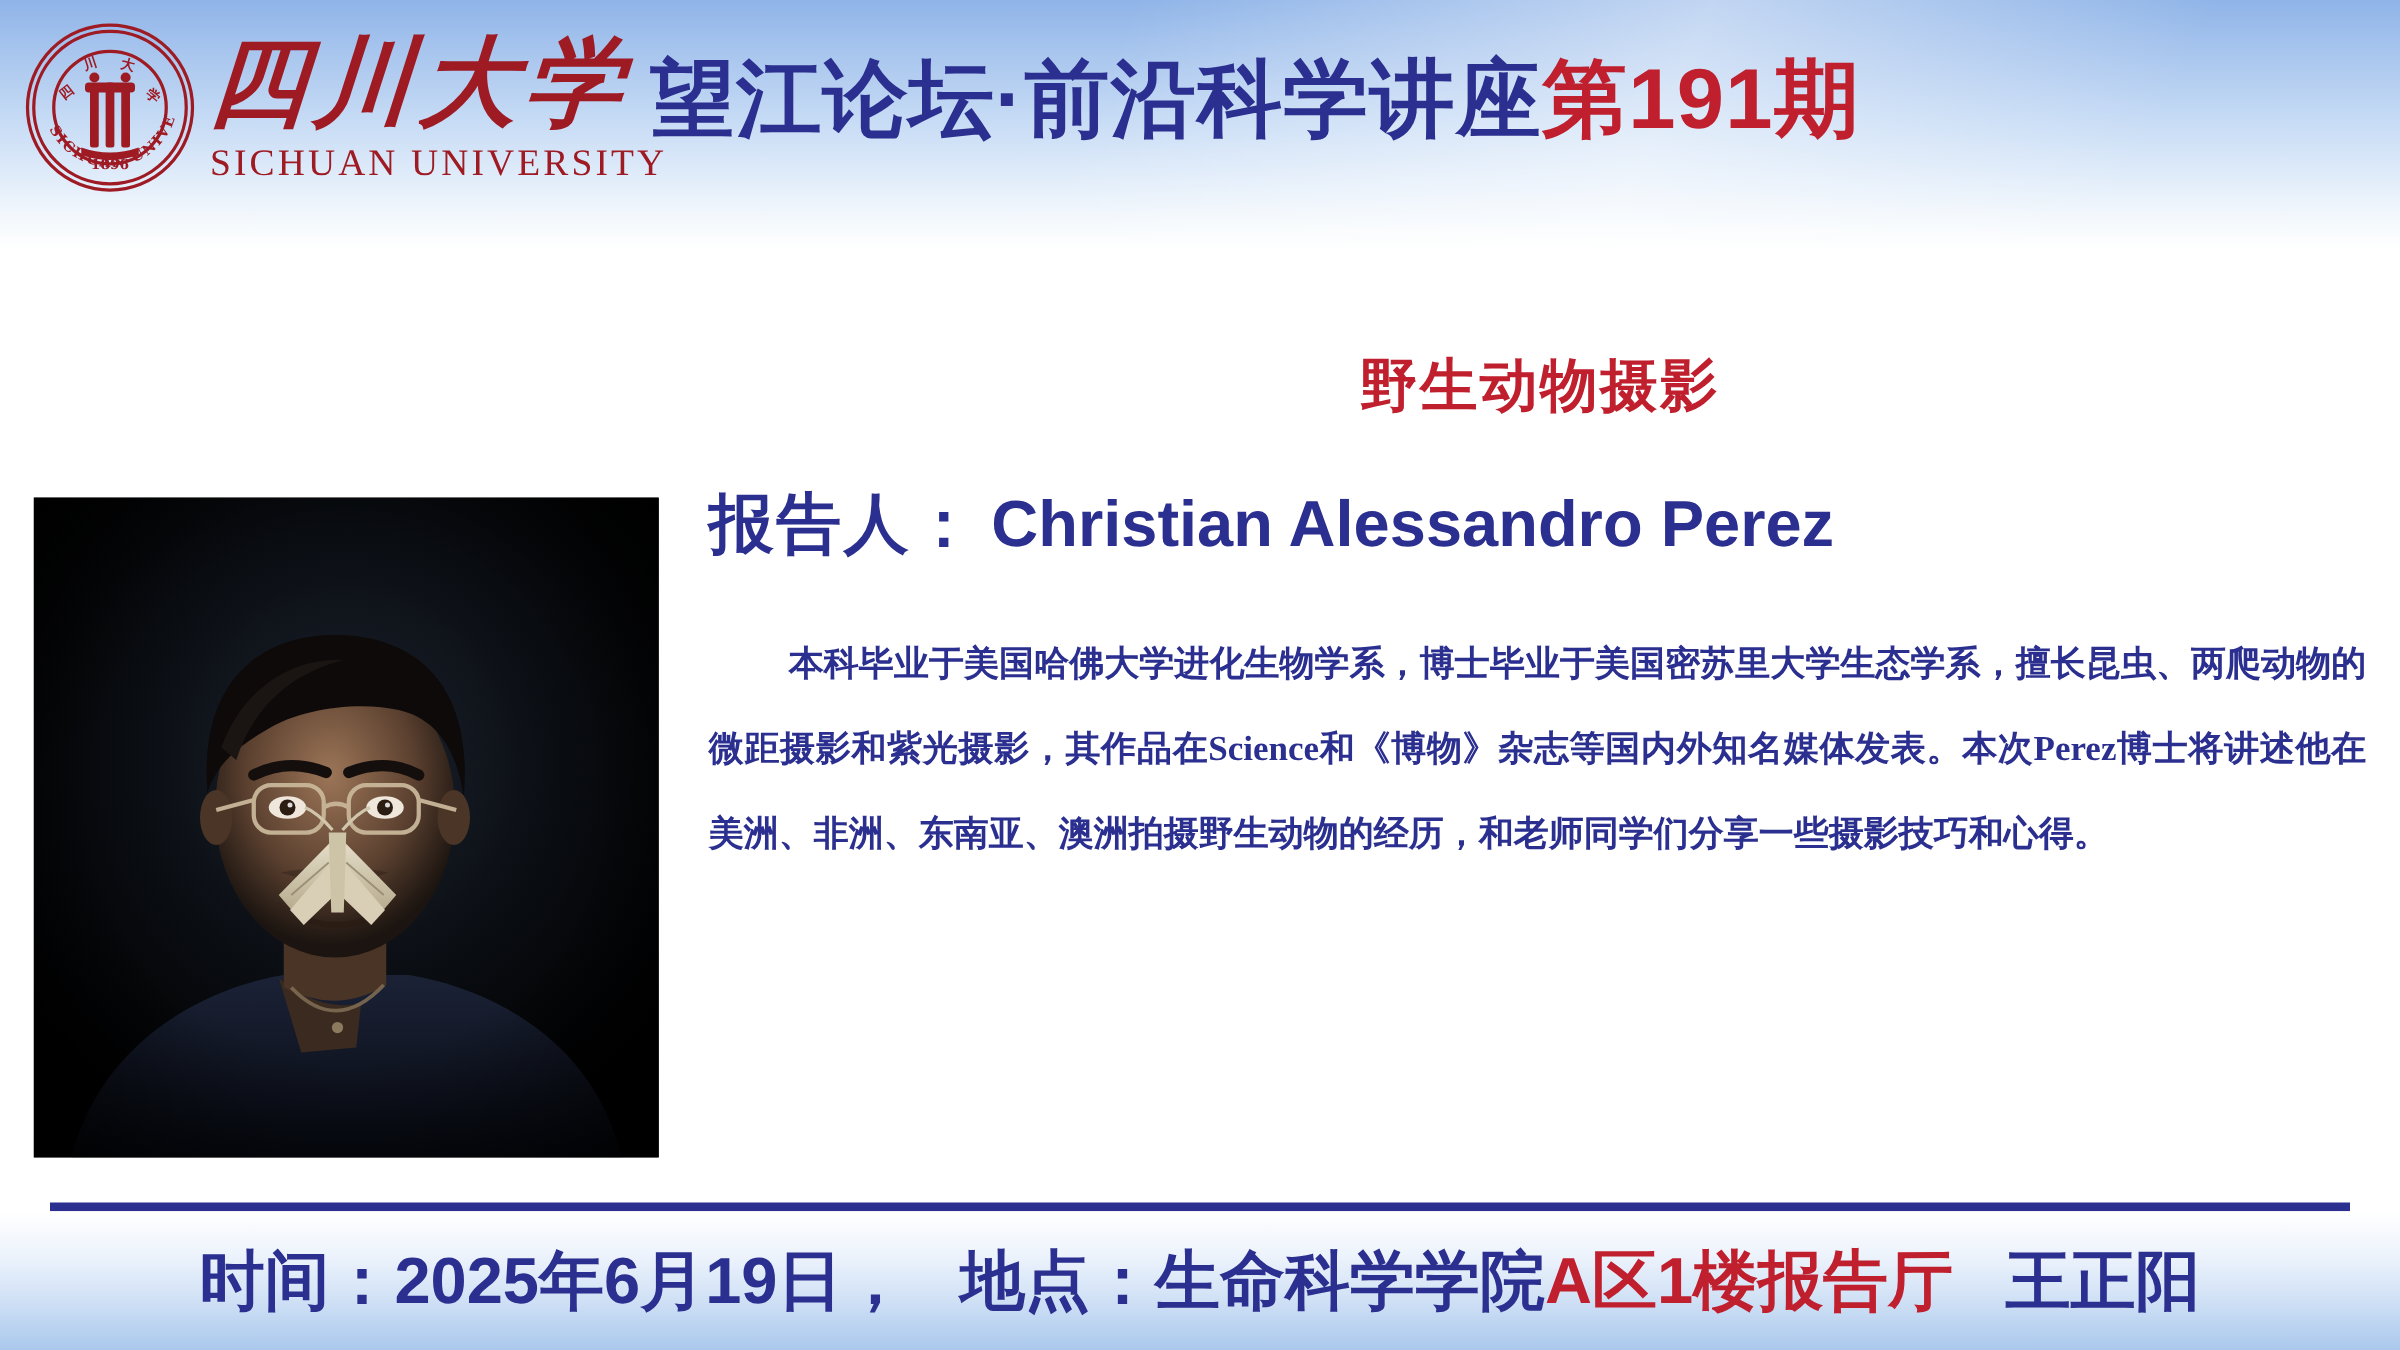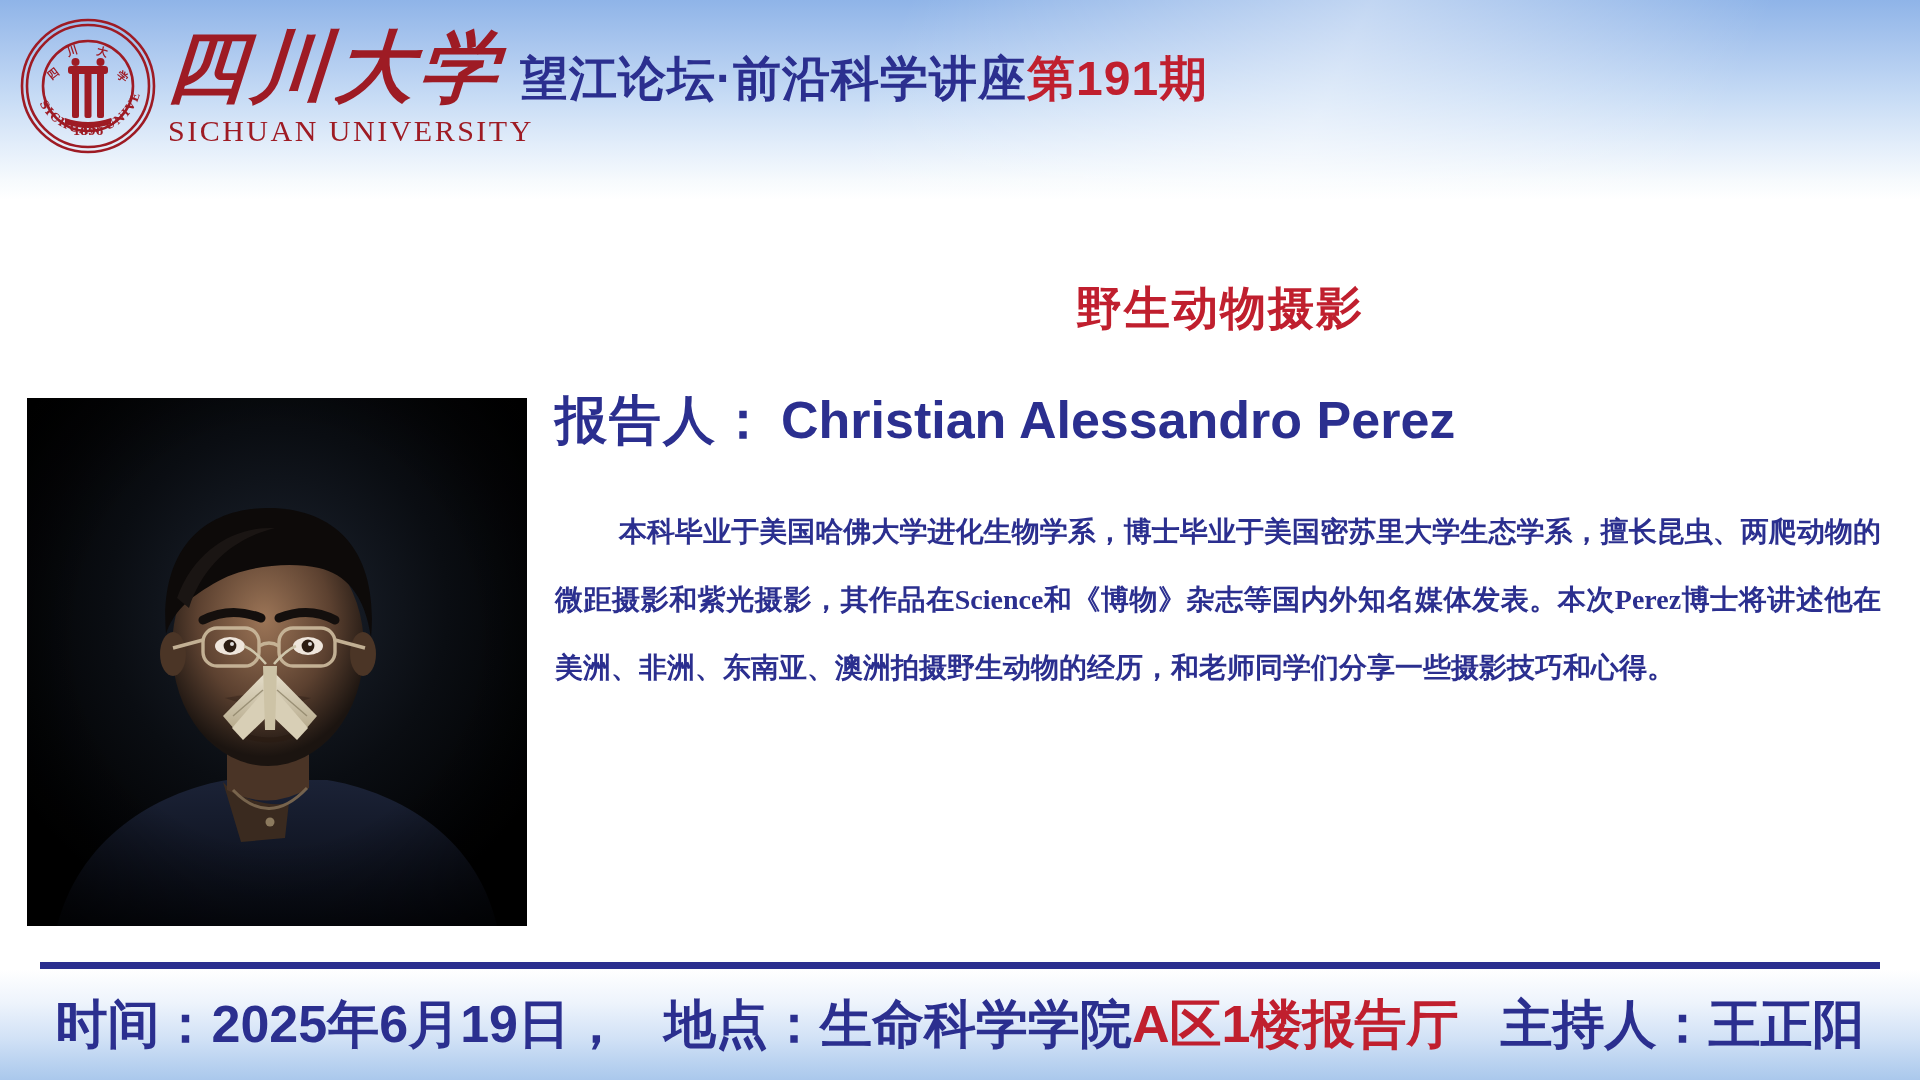--- a/index.html
+++ b/index.html
@@ -68,39 +68,39 @@
     letter-spacing:2.5px;
     color:#9e1b24;
     margin-top:4px;
     white-space:nowrap;
   }
 
   
   .banner-title{
     position:absolute;left:520px;top:26px;width:1380px;height:106px;
     display:flex;align-items:center;
-    font-size:48px;font-weight:bold;
+    font-size:68px;font-weight:bold;
     letter-spacing:1px;
     white-space:nowrap;
     text-align:center;
   }
   .banner-title .t-main{color:#2b2f8f;}
   .banner-title .t-issue{color:#c01f2e;}
 
   
   .portrait{
     position:absolute;left:27px;top:398px;width:500px;height:528px;
     background:#000;
     overflow:hidden;
   }
   .portrait svg{display:block;width:500px;height:528px;}
 
   
   .content{
-    position:absolute;left:555px;top:280px;width:1330px;
+    position:absolute;left:567px;top:280px;width:1330px;
   }
   .talk-title{
     text-align:center;
     font-size:46px;font-weight:bold;color:#c01f2e;
     letter-spacing:2px;
     margin:0 0 52px 0;
     line-height:56px;
   }
   .speaker{
     text-align:left;
@@ -289,17 +289,16 @@
   <div class="bottom-rule"></div>
   <div class="bottom-band"></div>
   <div class="footer-line">
     <span>时间：</span>
       <span>2025年6月19日，</span>
     <span class="gap"></span>
     <span>地点：</span>
       <span>生命科学学院</span>
       <span class="red">A区1楼报告厅</span>
     <span class="gap"></span>
-    <span>主持人：</span>
       <span>王正阳</span>
   </div>
 
 </div>
 
 </body></html>

